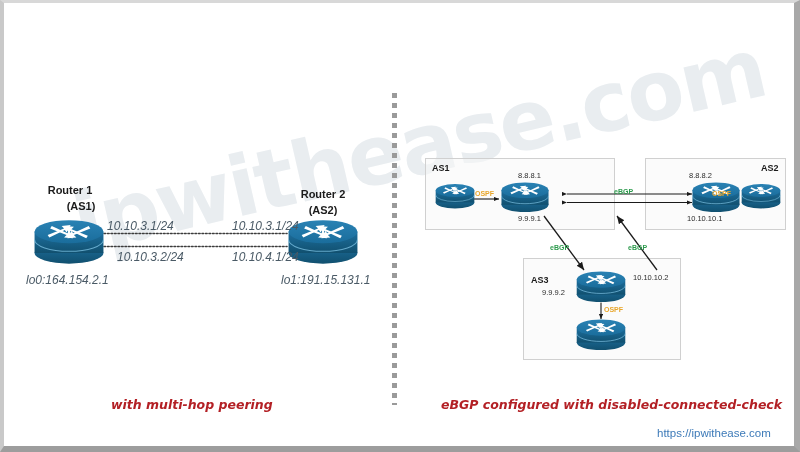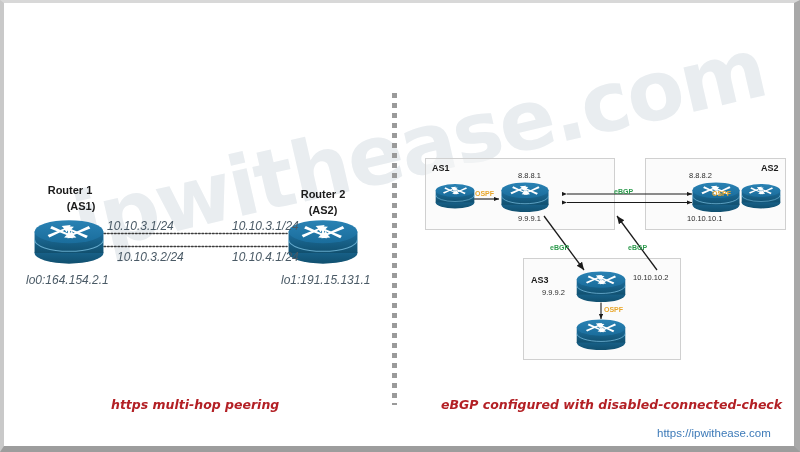--- a/index.html
+++ b/index.html
@@ -212,19 +212,19 @@
     <div class="lbl ip-small" style="left:629px;top:270px;">10.10.10.2</div>
 
     <div class="lbl proto-ospf" style="left:471px;top:187px;">OSPF</div>
     <div class="lbl proto-ospf" style="left:708px;top:187px;">OSPF</div>
     <div class="lbl proto-ospf" style="left:600px;top:303px;">OSPF</div>
 
     <div class="lbl proto-ebgp" style="left:610px;top:185px;">eBGP</div>
     <div class="lbl proto-ebgp" style="left:546px;top:241px;">eBGP</div>
     <div class="lbl proto-ebgp" style="left:624px;top:241px;">eBGP</div>
 
-    <div class="lbl caption" style="left:107px;top:394px;">https multi-hop peering</div>
+    <div class="lbl caption" style="left:107px;top:394px;">with multi-hop peering</div>
     <div class="lbl caption" style="left:437px;top:394px;text-align:center;">eBGP configured with disabled-connected-check</div>
 
     <div class="lbl url" style="left:653px;top:424px;">https://ipwithease.com</div>
 
   </div>
 </div>
 
 </body></html>

